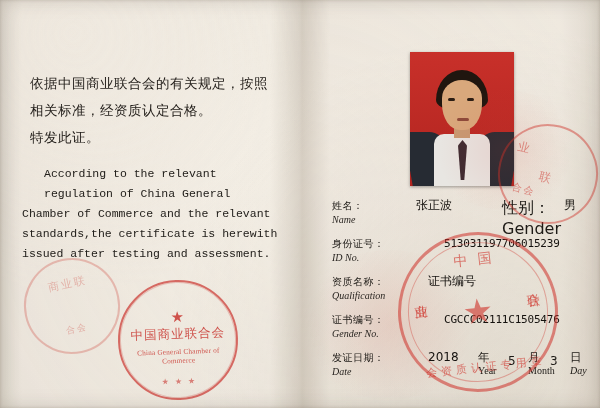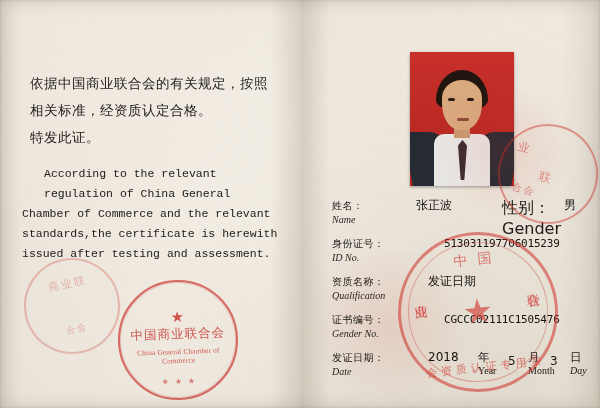--- a/index.html
+++ b/index.html
@@ -462,21 +462,21 @@
         <span class="en">ID No.</span>
       </span>
       <span class="val mono" style="left:96px;">513031197706015239</span>
     </div>
 
     <div class="row">
       <span class="lbl">
         <span class="cn">资质名称：</span>
         <span class="en">Qualification</span>
       </span>
-      <span class="val" style="left:96px;">发证日期</span>
+      <span class="val" style="left:96px;">证书编号</span>
     </div>
 
     <div class="row">
       <span class="lbl">
         <span class="cn">证书编号：</span>
         <span class="en">Gender No.</span>
       </span>
       <span class="val mono" style="left:96px;">CGCCC02111C1505476</span>
     </div>
 

